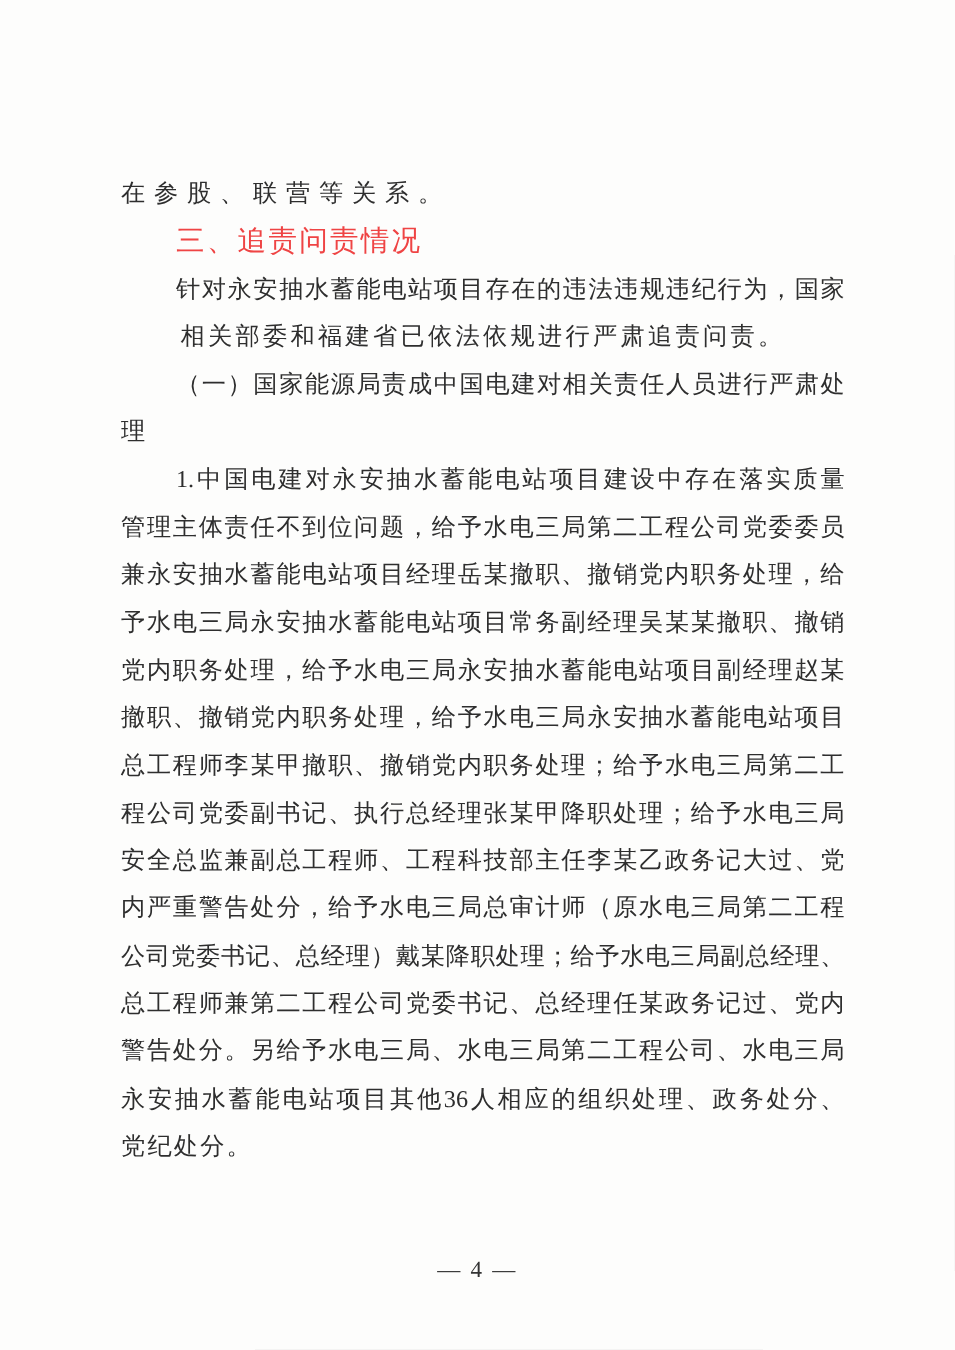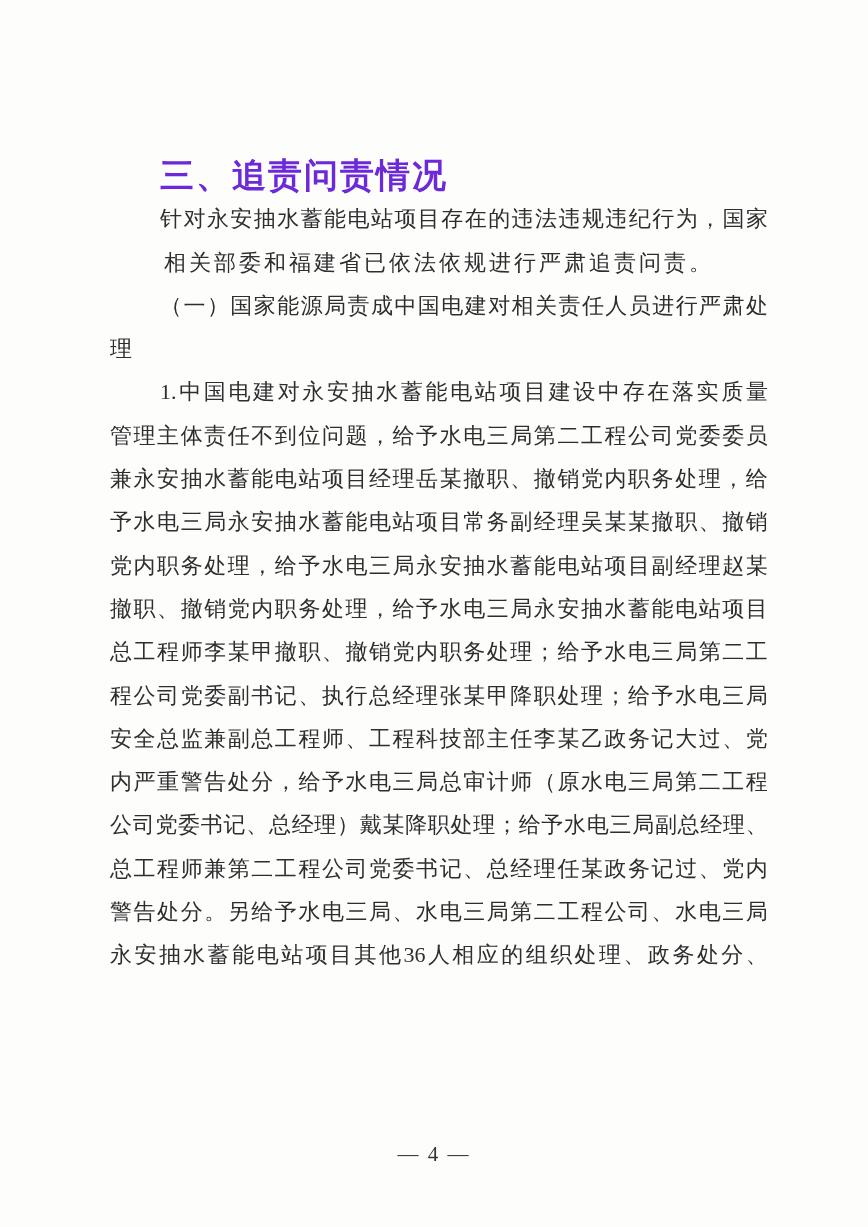--- a/index.html
+++ b/index.html
@@ -33,43 +33,44 @@
   .line.justify {
     display: flex;
     justify-content: space-between;
     align-items: baseline;
   }
   .line.justify .ch {
     display: inline-block;
   }
   .line.heading {
     font-family: "Liberation Sans", "DejaVu Sans", sans-serif;
-    font-weight: 700;
-    font-size: 34px;
+    font-weight: 400;
+    font-size: 26px;
     letter-spacing: 2px;
-    color: #6d28d9;
+    color: #ef4444;
   }
   .footer {
     position: absolute;
     top: 1139px;
     left: 0;
     width: 100%;
     text-align: center;
     font-family: "Liberation Serif", "DejaVu Serif", serif;
     font-size: 21px;
     letter-spacing: 2px;
     color: #333333;
     line-height: 30px;
   }
 </style>
 </head>
 <body>
 
 <div class="page">
   <div class="content">
+      <div class="line end" style="letter-spacing: 8px;">在参股、联营等关系。</div>
       <div class="line heading" style="padding-left: 50px;">三、追责问责情况</div>
       <div class="line justify" style="padding-left: 50px;">
         <span class="ch">针</span>
         <span class="ch">对</span>
         <span class="ch">永</span>
         <span class="ch">安</span>
         <span class="ch">抽</span>
         <span class="ch">水</span>
         <span class="ch">蓄</span>
         <span class="ch">能</span>
@@ -532,17 +533,18 @@
         <span class="ch">织</span>
         <span class="ch">处</span>
         <span class="ch">理</span>
         <span class="ch">、</span>
         <span class="ch">政</span>
         <span class="ch">务</span>
         <span class="ch">处</span>
         <span class="ch">分</span>
         <span class="ch">、</span>
       </div>
+      <div class="line end" style="letter-spacing: 2px;">党纪处分。</div>
     </div>
   <div class="footer">
     <span>— 4 —</span>
   </div>
 </div>
 
 </body></html>

